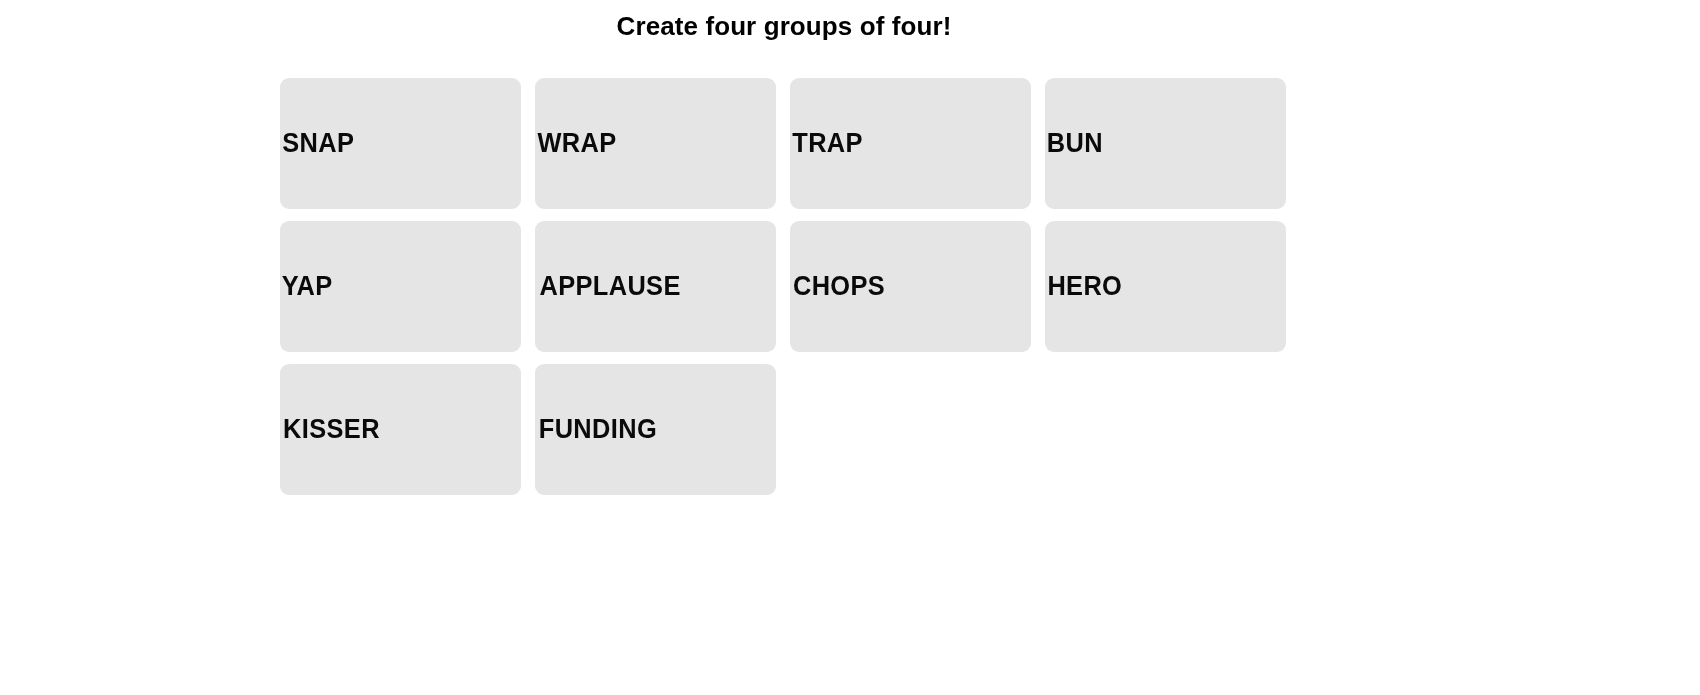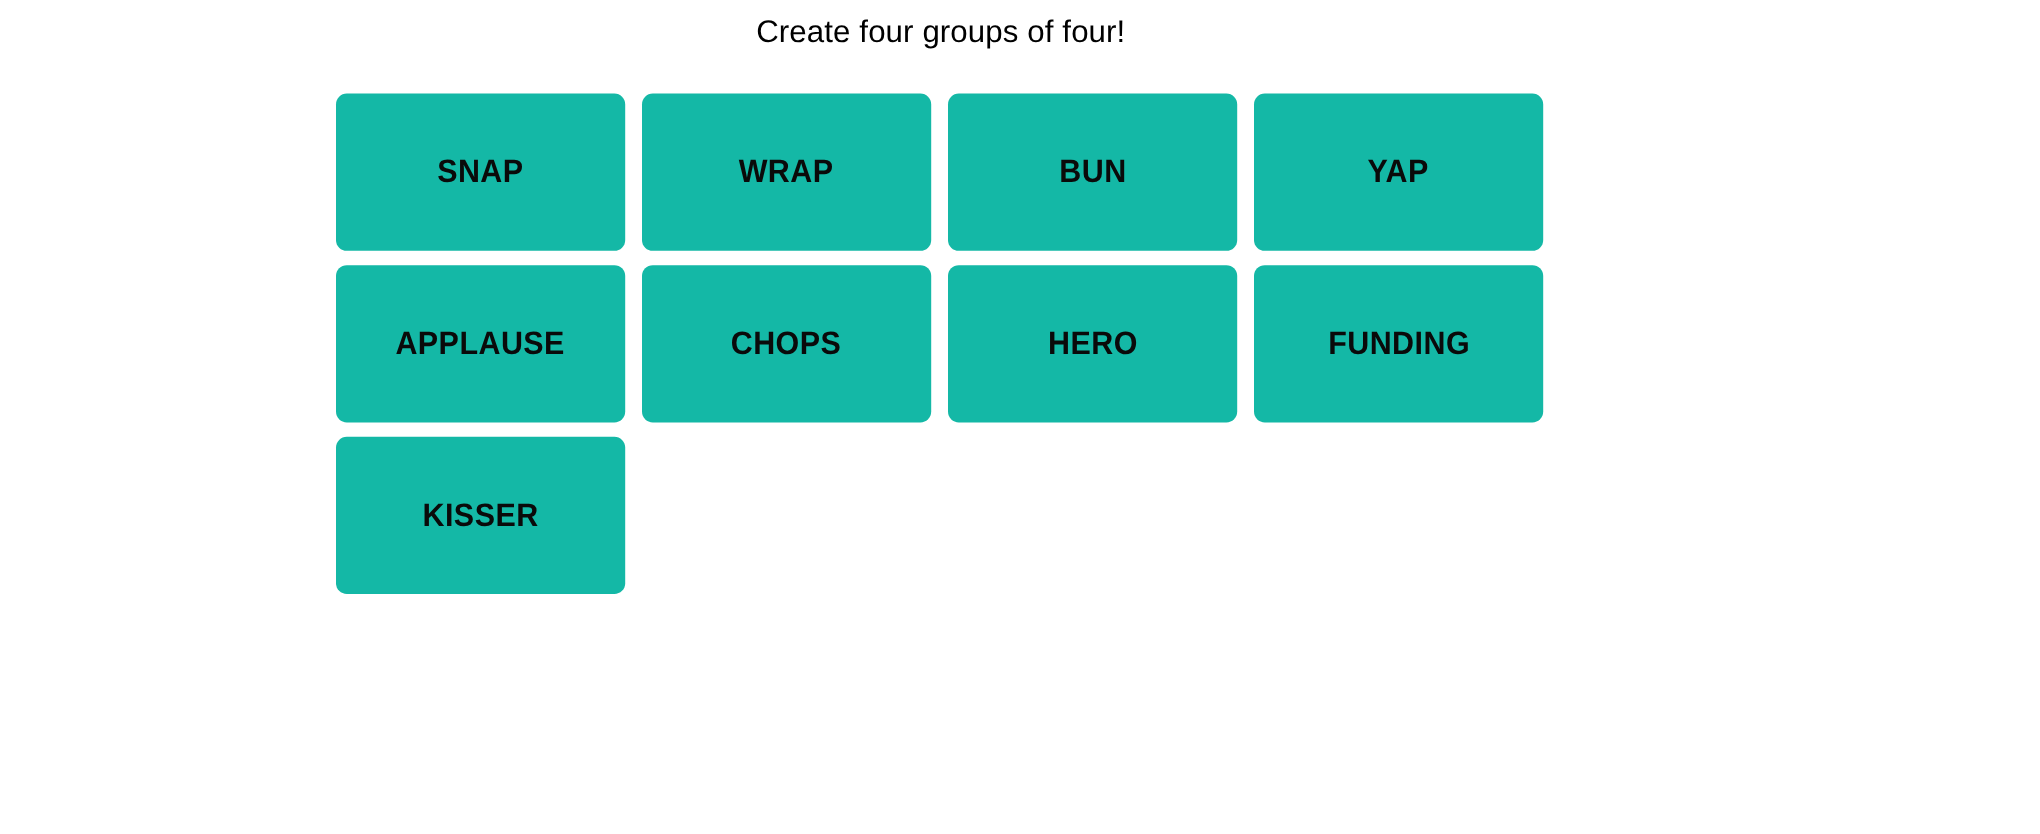--- a/index.html
+++ b/index.html
@@ -23,45 +23,44 @@
     height: 695px;
   }
 
   #prompt-title {
     position: absolute;
     left: 0;
     top: 9px;
     width: 1568px;
     text-align: center;
     font-size: 26px;
-    font-weight: 400;
+    font-weight: 700;
     color: #000000;
     letter-spacing: 0.1px;
     line-height: 34px;
     white-space: nowrap;
   }
 
   #tile-grid {
     position: absolute;
     left: 280px;
     top: 78px;
     width: 1008px;
     display: grid;
     grid-template-columns: repeat(4, 241px);
     grid-auto-rows: 131px;
     column-gap: 14px;
     row-gap: 12px;
   }
 
   .tile {
-    background: #14b8a6;
+    background: #e5e5e5;
     border-radius: 9px;
     display: flex;
     align-items: center;
-    justify-content: center;
     cursor: pointer;
     user-select: none;
     border: 0;
     padding: 0;
     margin: 0;
     overflow: hidden;
   }
 
   .tile-label {
     font-family: "Liberation Sans Narrow", "Liberation Sans", sans-serif;
@@ -83,39 +82,42 @@
   <div id="prompt-title">Create four groups of four!</div>
 
   <div id="tile-grid">
 
     <button class="tile">
       <span class="tile-label">SNAP</span>
     </button>
     <button class="tile">
       <span class="tile-label">WRAP</span>
     </button>
+    <button class="tile">
+      <span class="tile-label">TRAP</span>
+    </button>
 
     <button class="tile">
       <span class="tile-label">BUN</span>
     </button>
     <button class="tile">
       <span class="tile-label">YAP</span>
     </button>
 
     <button class="tile">
       <span class="tile-label">APPLAUSE</span>
     </button>
     <button class="tile">
       <span class="tile-label">CHOPS</span>
     </button>
 
     <button class="tile">
       <span class="tile-label">HERO</span>
     </button>
     <button class="tile">
-      <span class="tile-label">FUNDING</span>
+      <span class="tile-label">KISSER</span>
     </button>
     <button class="tile">
-      <span class="tile-label">KISSER</span>
+      <span class="tile-label">FUNDING</span>
     </button>
 
   </div>
 </div>
 
 </body></html>

